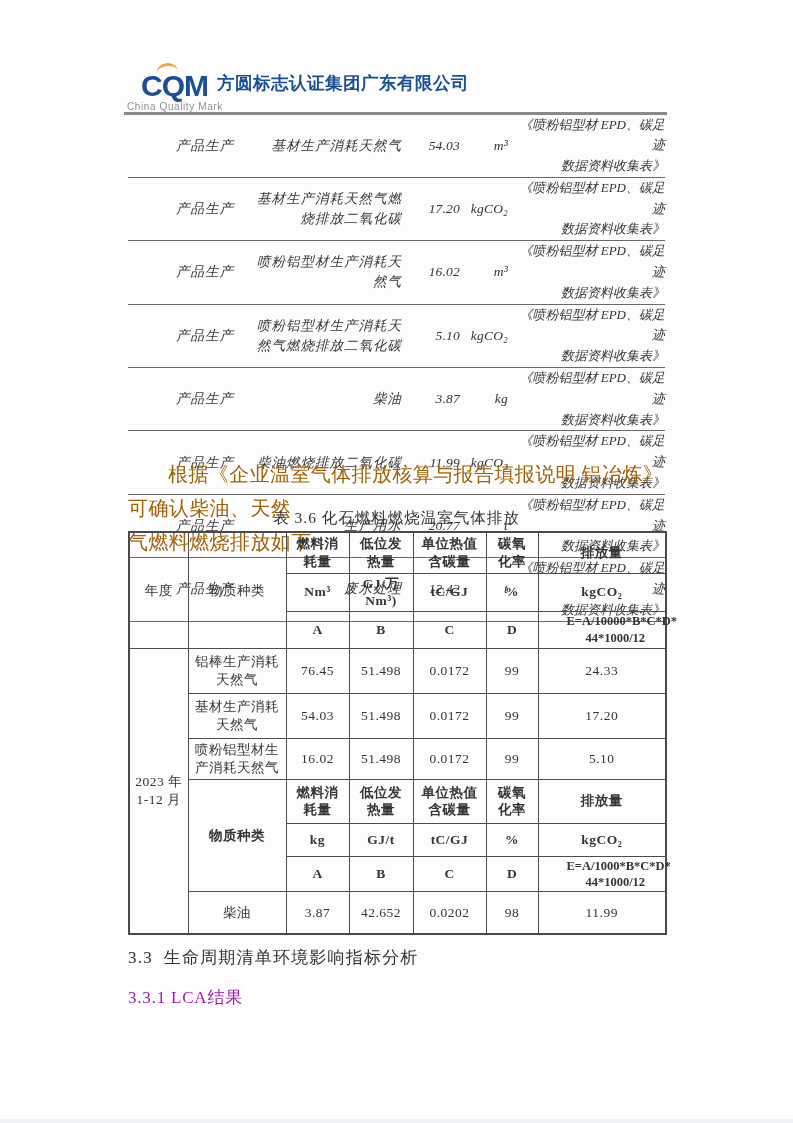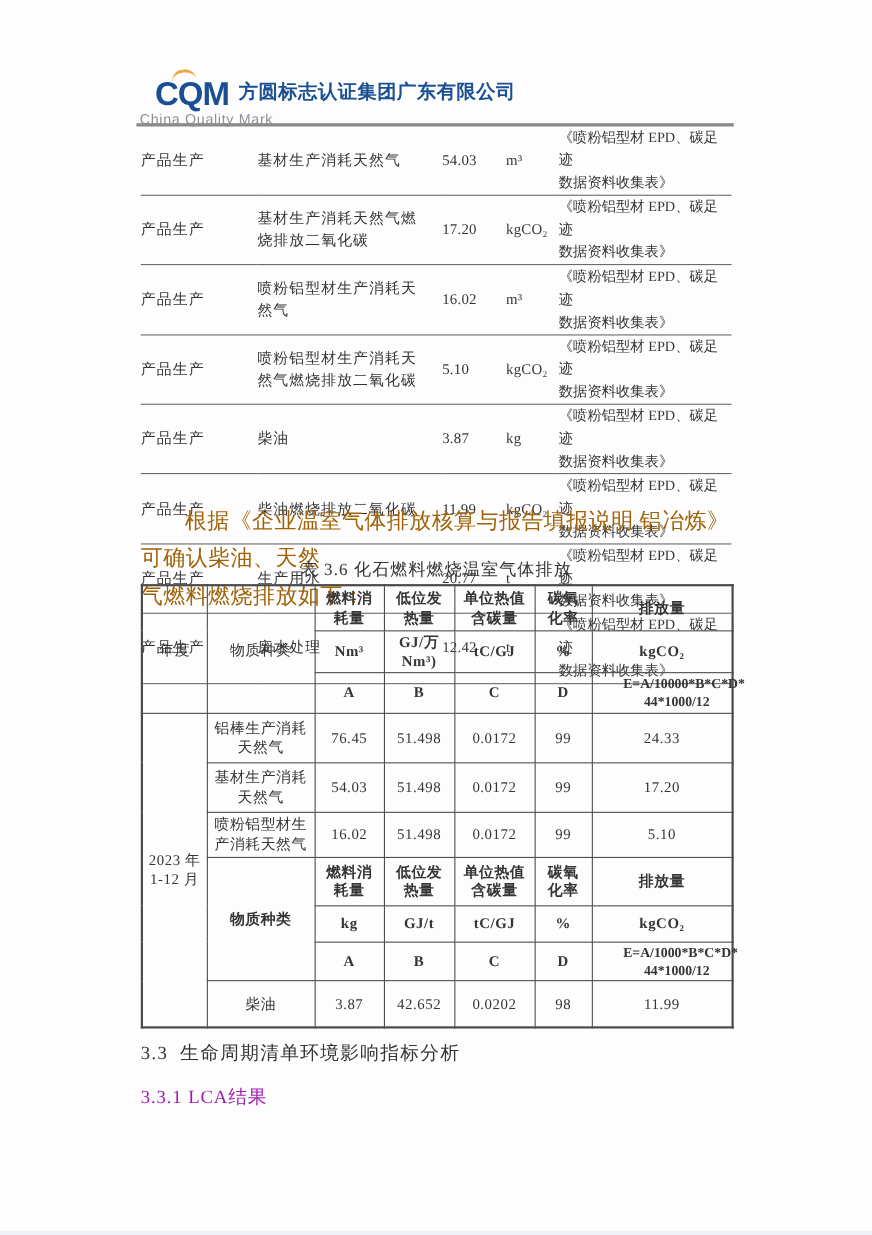--- a/index.html
+++ b/index.html
@@ -17,32 +17,32 @@
 
   
   .hdr { position: absolute; left: 125px; top: 63px; display: flex; align-items: center;
          font-family: "Liberation Sans", "DejaVu Sans", sans-serif; }
   .logo { position: relative; width: 88px; height: 46px; }
   .logo-cqm { position: absolute; left: 16px; top: 6px; font-size: 30px; font-weight: 800;
               letter-spacing: -1px; color: var(--brand-blue, #1b4f93); }
   .logo-arc { position: absolute; left: 31px; top: 0px; width: 22px; height: 10px;
               border-top: 3.5px solid var(--brand-orange, #f0a63c);
               border-radius: 50% 50% 0 0 / 100% 100% 0 0; transform: rotate(-6deg); }
-  .logo-sub { position: absolute; left: 2px; top: 38px; font-size: 13px; color: #8d9097;
+  .logo-sub { position: absolute; left: 2px; top: 38px; font-size: 10px; color: #8d9097;
               letter-spacing: 0.6px; white-space: nowrap; }
   .company { font-size: 17.5px; font-weight: bold; color: var(--brand-blue, #1b4f93);
              letter-spacing: 0.5px; margin-left: 4px; margin-top: -6px; }
   .header-rule { position: absolute; left: 124px; top: 112px; width: 543px; height: 2.5px;
                  background: #8a8a8a; }
 
   
   .t1 { position: absolute; left: 128px; top: 114.5px; width: 537px;
         border-collapse: collapse; table-layout: fixed; }
-  .t1 td { border-bottom: 1px solid #6a6a6a; text-align: left; vertical-align: middle;
-           font-size: 13.5px; letter-spacing: 1px; line-height: 1.5; white-space: pre-line; }
+  .t1 td { border-bottom: 1px solid #6a6a6a; text-align: right; vertical-align: middle;
+           font-size: 13.5px; letter-spacing: 1px; line-height: 1.5; white-space: pre-line; font-style: italic; }
   .t1 tr { height: 41.8px; }
   .t1 .c1 { width: 106px; }
   .t1 .c2 { width: 168px; }
   .t1 .c3 { width: 58px; letter-spacing: 0.2px; }
   .t1 .c4 { width: 48px; letter-spacing: 0.2px; }
   .t1 .c5 { width: 157px; font-size: 13px; letter-spacing: 0; line-height: 1.6; }
 
   
   .para { position: absolute; left: 128px; top: 457px; width: 537px;
           font-size: 20px; line-height: 34px; letter-spacing: 0.4px;

